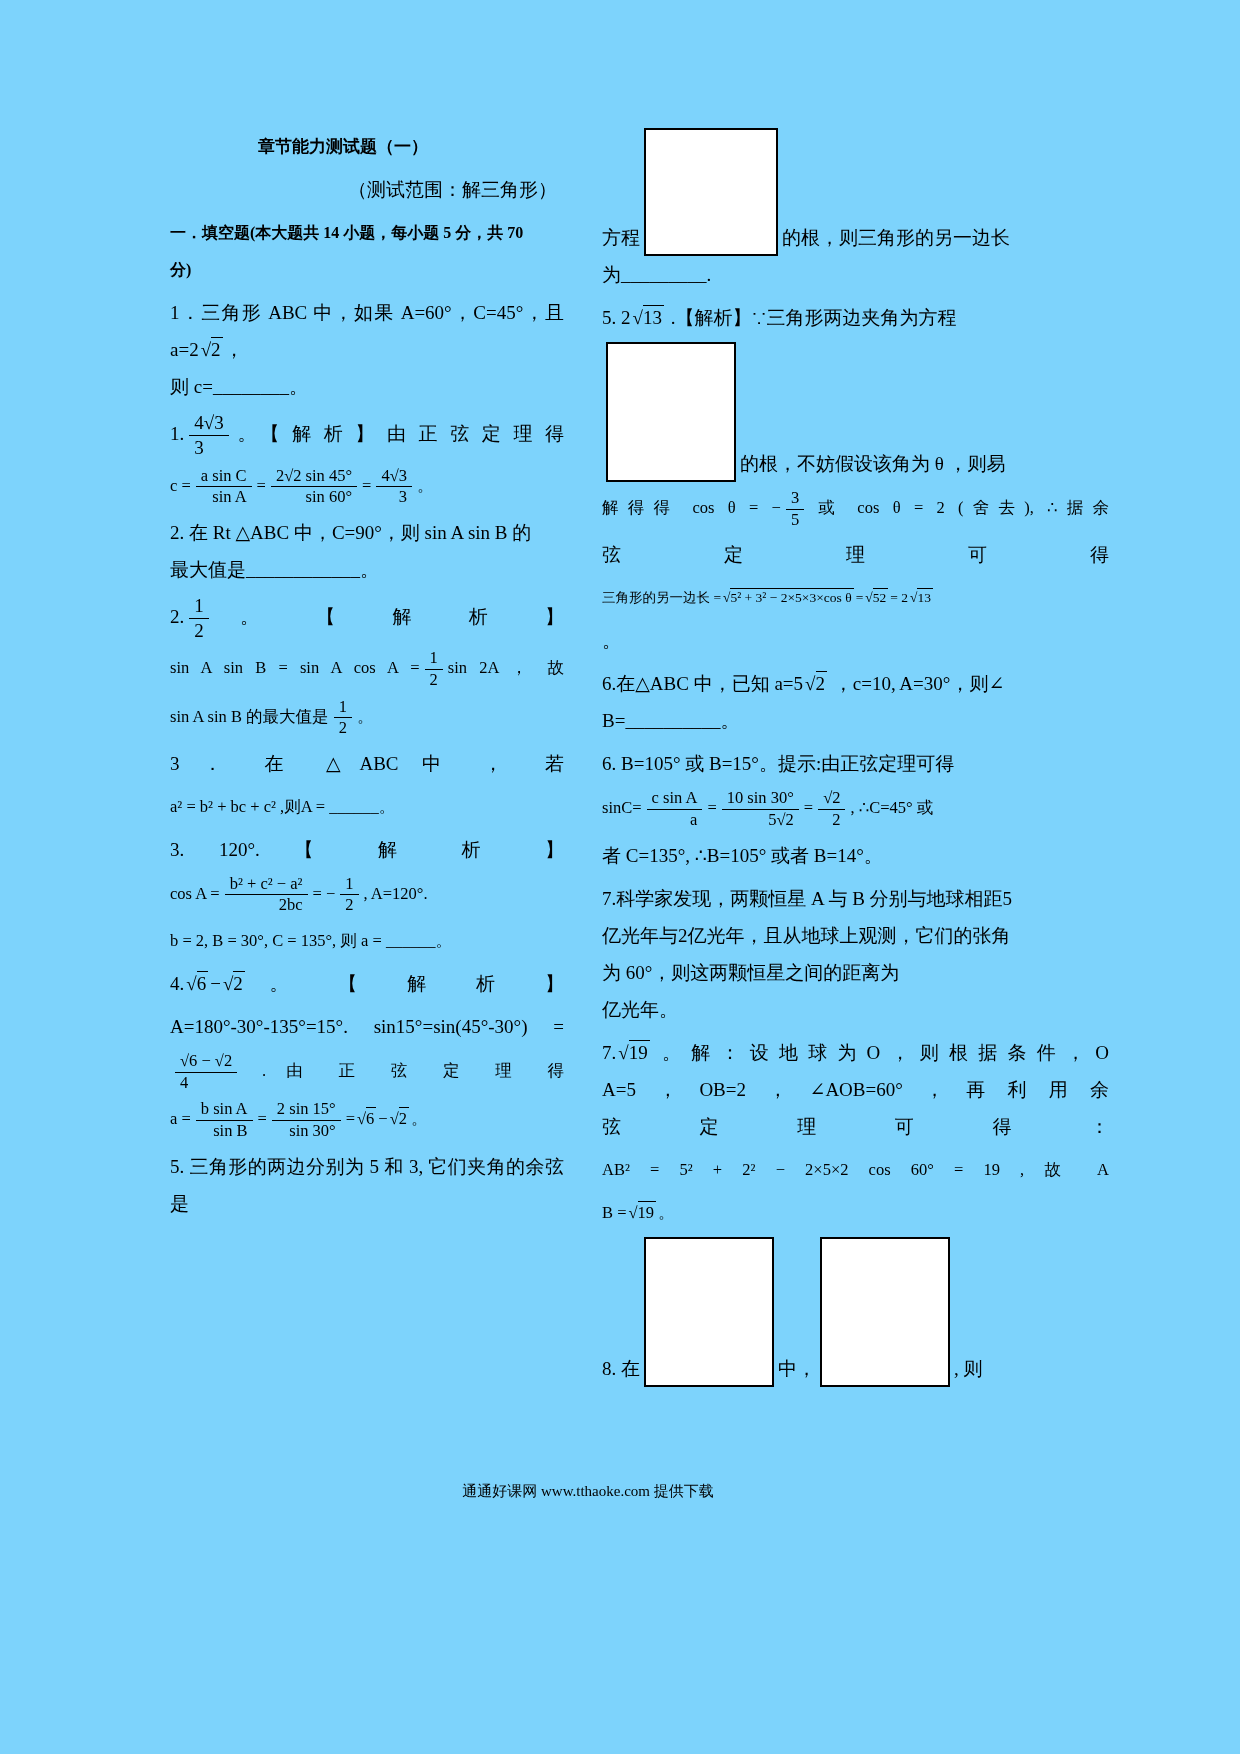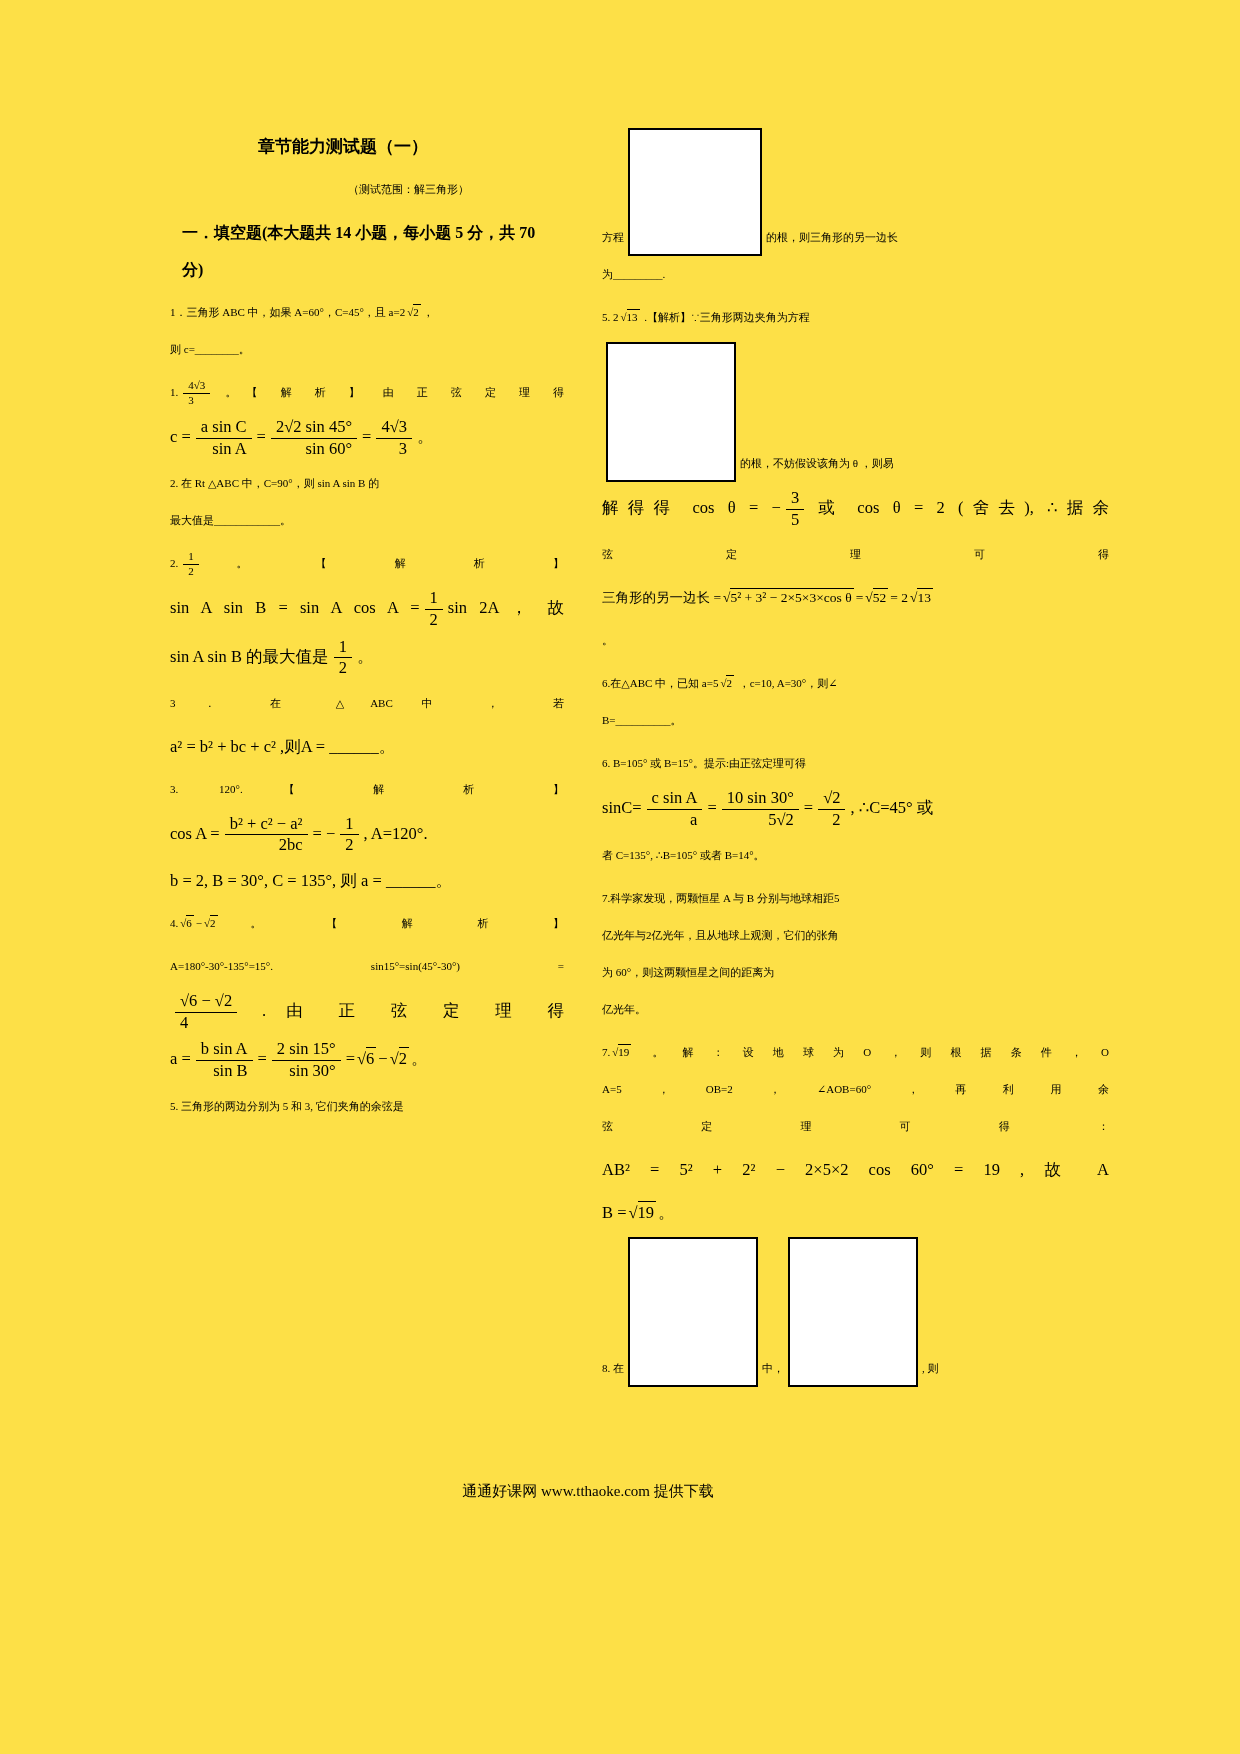--- a/index.html
+++ b/index.html
@@ -1,32 +1,32 @@
 <!DOCTYPE html>
 <html><head>
 <meta charset="utf-8">
 <style>
   * { box-sizing: border-box; }
   html, body { margin: 0; padding: 0; }
   body {
     width: 1240px; height: 1754px; background: #ffffff; color: #000;
     font-family: "Liberation Serif", "DejaVu Serif", serif;
   }
-  .page { position: relative; width: 1240px; height: 1754px; background: #fde047; overflow: hidden; }
+  .page { position: relative; width: 1240px; height: 1754px; background: #7dd3fc; overflow: hidden; }
   .col { position: absolute; top: 128px; }
   .col-left  { left: 170px; width: 394px; }
   .col-right { left: 594px; width: 507px; margin-left: 8px; }
 
-  .line { margin: 0 0 6px 0; font-size: 11px; line-height: 37px; text-align: justify; }
+  .line { margin: 0 0 6px 0; font-size: 19px; line-height: 37px; text-align: justify; }
   .t-title {
     font-weight: bold; font-size: 17px; padding-left: 88px; text-align: left;
     font-family: "Liberation Sans", "DejaVu Sans", sans-serif;
   }
   .t-sub { padding-left: 178px; text-align: left; }
-  .sec { font-weight: bold; font-size: 16px; margin-left: 12px; }
+  .sec { font-weight: bold; font-size: 16px; }
   .sp { text-align-last: justify; }
   .fm { font-size: 16.5px; }
   .sm { font-size: 13.5px; }
 
   .frac { display: inline-block; vertical-align: middle; text-align: right; margin: 0 5px; line-height: 1.25; }
   .frac .fn, .frac .fd { display: block; padding: 0 5px; }
   .frac .fd { border-top: 1.4px solid #000; }
 
   .sr { white-space: nowrap; margin: 0 2px; }
   .sr .sr-b { border-top: 1.4px solid #000; padding: 1px 2px 0 0; }

